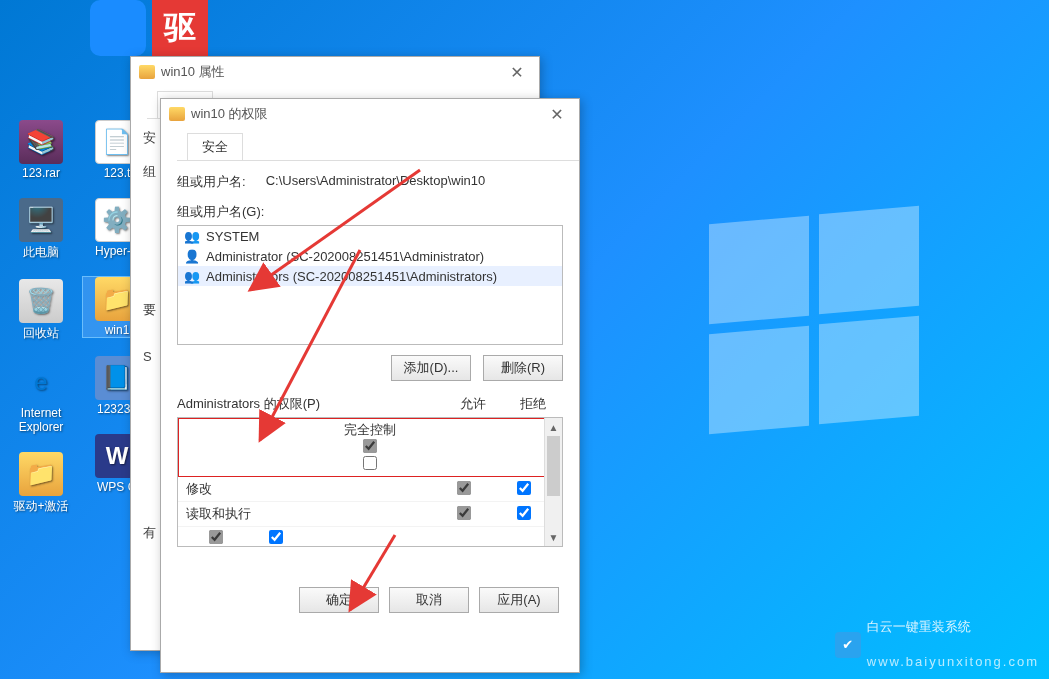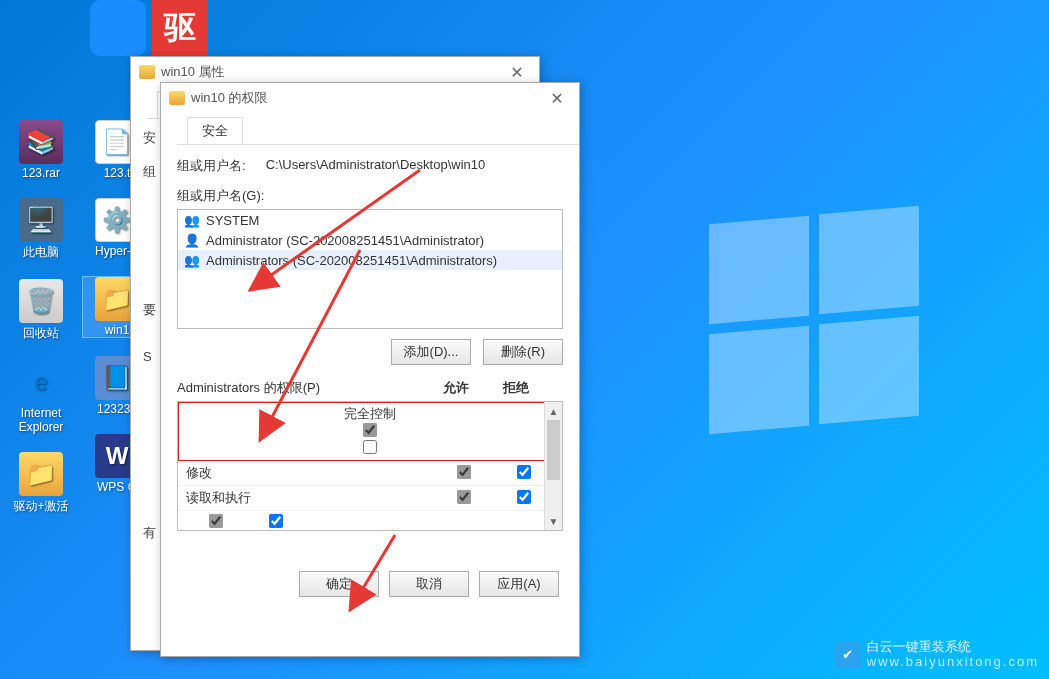--- a/index.html
+++ b/index.html
@@ -34,21 +34,21 @@
 .top-icons { position: absolute; left: 90px; top: 0; display: flex; gap: 6px; }
 .blue-app { width: 56px; height: 56px; background: #1a8cff; border-radius: 10px; }
 .red-app { width: 56px; height: 56px; background: #e53935; color: #fff; font-size: 32px; display: flex; align-items: center; justify-content: center; font-weight: bold; }
 
 
 .tooltip { position: absolute; left: 4px; top: 24px; background: #fff; border: 1px solid #ccc; padding: 4px 6px; font-size: 12px; color: #333; line-height: 1.4; z-index: 5; }
 
 
 .dlg { position: absolute; background: #fff; border: 1px solid #aaa; box-shadow: 2px 2px 10px rgba(0,0,0,0.25); }
 .dlg-back { left: 130px; top: 56px; width: 410px; height: 595px; z-index: 10; }
-.dlg-front { left: 160px; top: 82px; width: 420px; height: 575px; z-index: 20; }
+.dlg-front { left: 160px; top: 98px; width: 420px; height: 575px; z-index: 20; }
 
 .titlebar { height: 30px; display: flex; align-items: center; padding: 1px 8px; color: #555; font-size: 13px; justify-content: center; }
 .titlebar .fold-mini { width: 16px; height: 14px; background: linear-gradient(#ffd966,#e8a33d); margin-right: 6px; border-radius: 2px; }
 .titlebar .sp { flex: 1; }
 .titlebar .close { width: 28px; text-align: center; color: #666; font-size: 16px; cursor: pointer; }
 
 .tabbar { display: flex; border-bottom: 1px solid #ddd; padding: 4px 10px 0; font-size: 13px; margin-left: 16px; }
 .tab { padding: 4px 14px; border: 1px solid #ddd; border-bottom: none; background: #fff; margin-right: 2px; color: #333; }
 
 .body { padding: 12px 16px; font-size: 13px; color: #333; }
@@ -58,21 +58,21 @@
 .listbox { border: 1px solid #bbb; height: 120px; margin-top: 4px; }
 .li { display: flex; align-items: center; gap: 6px; padding: 2px 6px; font-size: 13px; }
 .li.sel { background: #e8f0ff; }
 .usr-ic { width: 16px; height: 16px; display: inline-flex; align-items: center; justify-content: center; font-size: 13px; }
 
 .btnrow { display: flex; gap: 12px; justify-content: flex-end; margin-top: 10px; }
 .btn { min-width: 80px; height: 26px; border: 1px solid #aaa; background: linear-gradient(#fafafa,#e6e6e6); font-size: 13px; display: flex; align-items: center; justify-content: center; cursor: pointer; }
 
 .permhead { display: flex; margin-top: 14px; font-size: 13px; }
 .permhead .ph1 { flex: 1; }
-.permhead .ph2, .permhead .ph3 { width: 60px; text-align: left; font-weight: bold; }
+.permhead .ph2, .permhead .ph3 { width: 60px; text-align: center; }
 
 .permbox { border: 1px solid #bbb; margin-top: 4px; height: 130px; overflow: hidden; position: relative; }
 .permrow { display: flex; align-items: center; padding: 3px 8px; font-size: 13px; border-bottom: 1px solid #f3f3f3; }
 .permrow.hl { outline: 1px solid #d22; outline-offset: -1px; flex-direction: column; }
 .permrow .pn { flex: 1; }
 .permrow .cb { width: 60px; text-align: center; }
 .permrow input[type=checkbox] { width: 14px; height: 14px; }
 .permrow input.grayed { accent-color: #999; }
 .scrollbar { position: absolute; right: 0; top: 0; bottom: 0; width: 18px; background: #f0f0f0; border-left: 1px solid #ddd; }
 .scrollbar .thumb { position: absolute; top: 18px; left: 2px; right: 2px; height: 60px; background: #ccc; }
@@ -83,21 +83,21 @@
 
 .arrow { position: absolute; z-index: 30; pointer-events: none; }
 
 
 .back-body { padding: 10px 12px; font-size: 13px; color: #444; }
 .back-sec { margin-top: 16px; }
 
 
 .watermark { position: absolute; right: 10px; bottom: 10px; color: rgba(255,255,255,0.85); font-size: 13px; display: flex; align-items: center; gap: 6px; }
 .watermark .wm-ic { width: 26px; height: 26px; background: #2aa3ef; border-radius: 4px; display: flex; align-items: center; justify-content: center; color: #fff; }
-.watermark .wm-t { display: flex; flex-direction: column; line-height: 1.1; }
+.watermark .wm-t { display: flex; flex-direction: column; line-height: 1.1; gap: 20px; }
 .watermark .wm-sub { font-size: 13px; letter-spacing: 2px; opacity: .85; }
 
 </style>
 </head>
 <body>
 
 <div class="desktop">
   <div class="win-logo">
     <div class="sq tl"></div>
       <div class="sq tr"></div>

